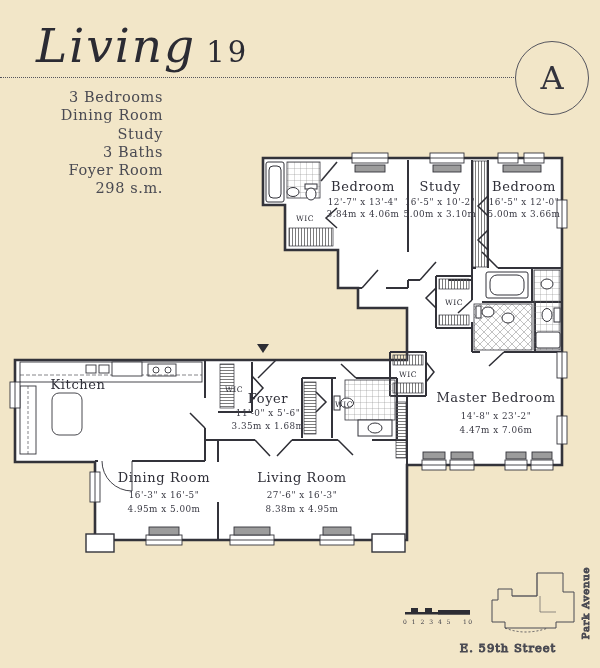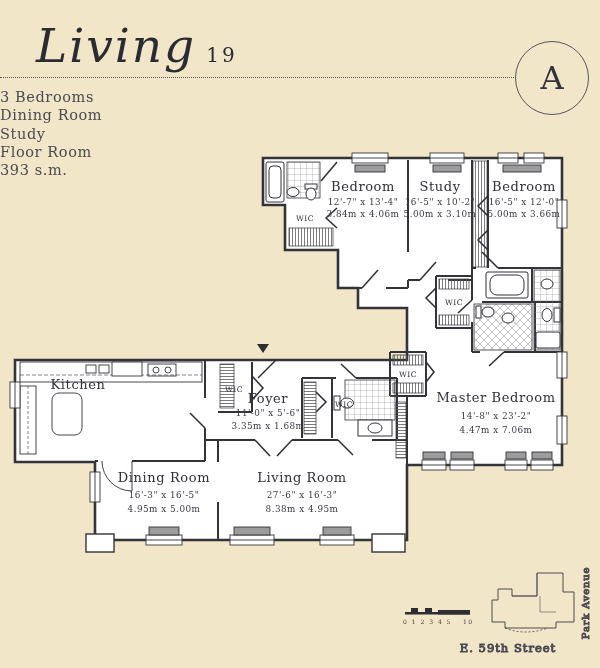--- a/index.html
+++ b/index.html
@@ -2,26 +2,26 @@
 <html><head>
 <meta charset="utf-8">
 <style>
   html,body{margin:0;padding:0;}
   body{width:600px;height:668px;background:#f2e6c8;position:relative;overflow:hidden;
        font-family:"DejaVu Serif", serif;}
   .abs{position:absolute;}
   
   #title{left:36px;top:18px;color:#2b2b33;}
   #title .script{font-style:italic;font-size:47px;letter-spacing:2px;}
-  #title .num{font-size:20px;font-style:normal;margin-left:10px;letter-spacing:3px;}
+  #title .num{font-size:29px;font-style:normal;margin-left:10px;letter-spacing:3px;}
   #rule{left:0;top:77px;width:518px;border-top:1px dotted #55555e;height:0;}
   #unit-circle{left:515px;top:41px;width:72px;height:72px;border:1px solid #55555e;
        border-radius:50%;background:#f2e6c8;display:flex;align-items:center;justify-content:center;
        font-size:32px;color:#33333c;}
-  #summary{left:0;top:88px;width:163px;color:#4a4a52;
+  #summary{left:0;top:88px;width:163px;text-align:right;color:#4a4a52;
        font-size:14.5px;line-height:18.3px;letter-spacing:.6px;}
   
   #plan{left:0;top:0;width:600px;height:668px;}
   svg text{user-select:none;}
   .rname{font:13px "DejaVu Serif",serif;fill:#2f2f38;text-anchor:middle;letter-spacing:.6px;}
   .rdim{font:8.8px "DejaVu Serif",serif;fill:#3a3a44;text-anchor:middle;letter-spacing:.5px;}
   .wic{font:7.6px "DejaVu Serif",serif;fill:#2f2f38;text-anchor:middle;letter-spacing:.4px;}
   .tiny{font:6px "DejaVu Serif",serif;fill:#3a3a44;letter-spacing:1.5px;}
   .street{font:11.5px "DejaVu Serif",serif;fill:#4a4a52;letter-spacing:1px;text-anchor:middle;}
   .avenue{font:10px "DejaVu Serif",serif;fill:#4a4a52;letter-spacing:.8px;text-anchor:middle;}
@@ -34,22 +34,23 @@
 </div>
 <div class="abs" id="rule"></div>
 <div class="abs" id="unit-circle">
   <span>A</span>
 </div>
 
 <div class="abs" id="summary">
   <div>3 Bedrooms</div>
   <div>Dining Room</div>
   <div>Study</div>
-  <div>Floor Room</div>
-  <div>393 s.m.</div>
+  <div>3 Baths</div>
+  <div>Foyer Room</div>
+  <div>298 s.m.</div>
 </div>
 
 <svg class="abs" id="plan" viewBox="0 0 600 668">
   <defs>
     <pattern id="tile" width="6" height="6" patternUnits="userSpaceOnUse">
       <path d="M6,0H0V6" fill="none" stroke="#8a8a8a" stroke-width="0.6"></path>
     </pattern>
     <pattern id="lattice" width="8" height="8" patternUnits="userSpaceOnUse">
       <path d="M0,8L8,0 M0,0L8,8" fill="none" stroke="#9a9a9a" stroke-width="0.6"></path>
     </pattern>

